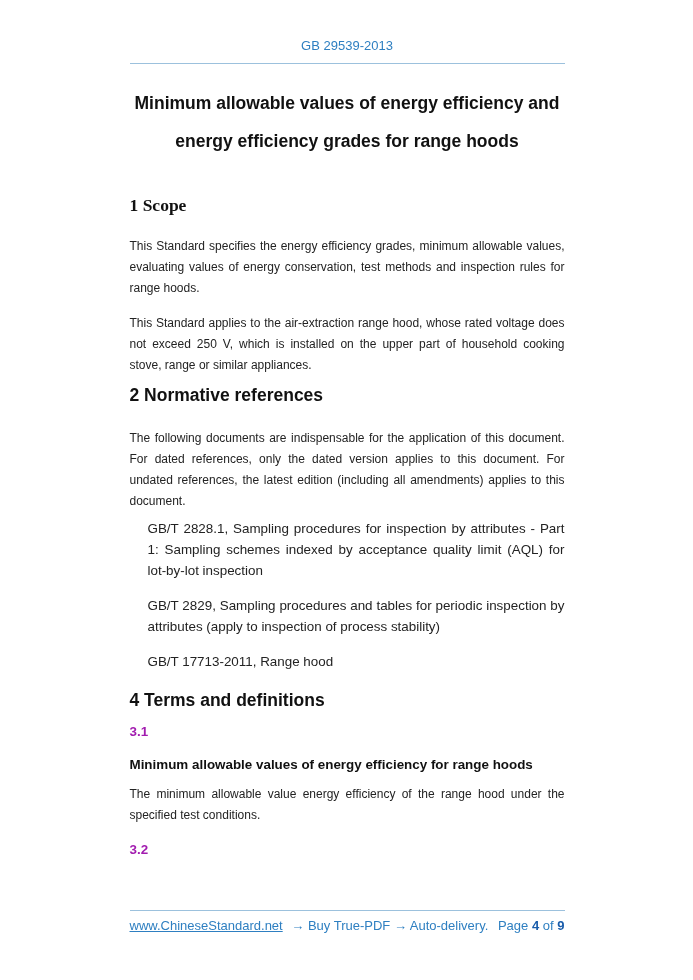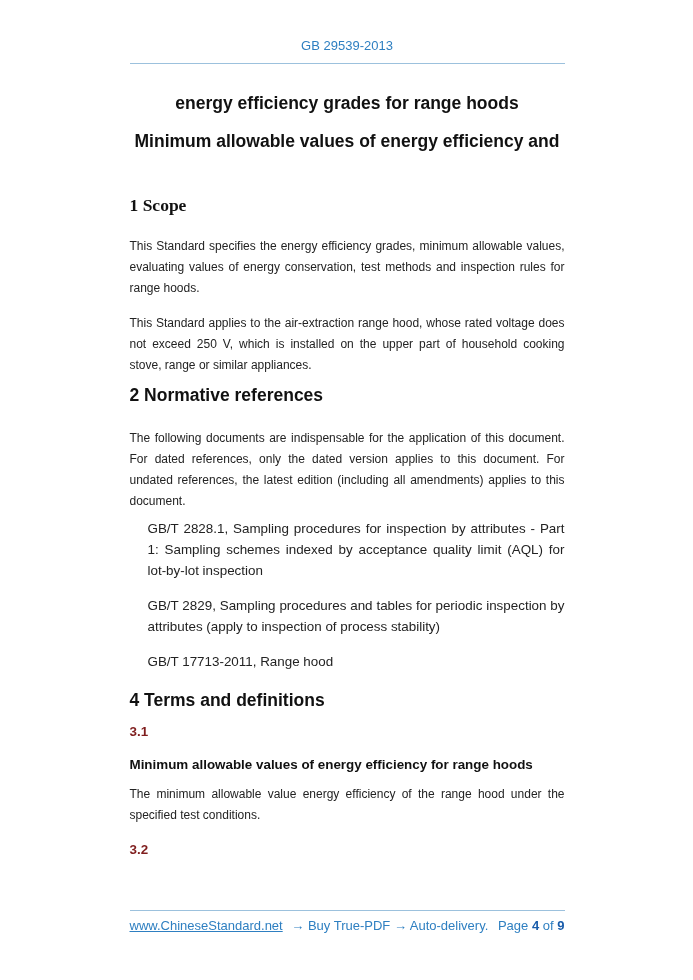--- a/index.html
+++ b/index.html
@@ -62,21 +62,21 @@
     font-size: 13.4px;
     line-height: 21px;
     text-align: justify;
   }
   p.ref + p.ref { margin-top: 14px; }
   .term-number {
     margin-top: 10px;
     font-size: 13.4px;
     font-weight: bold;
     line-height: 21px;
-    color: #7f1d1d;
+    color: #a21caf;
   }
   .term-number.last { margin-top: 13px; }
   .term-title {
     margin-top: 12px;
     font-size: 13.4px;
     font-weight: bold;
     line-height: 21px;
     color: #111;
   }
   .term-def { margin-top: 9px; }
@@ -113,22 +113,22 @@
 </style>
 </head>
 <body>
 
 <div class="page">
 
   <div class="doc-num">GB 29539-2013</div>
   <hr class="header-rule">
 
   <div class="title">
+    <div>Minimum allowable values of energy efficiency and</div>
     <div>energy efficiency grades for range hoods</div>
-    <div>Minimum allowable values of energy efficiency and</div>
   </div>
 
   <h2 class="section-heading h-scope">1 Scope</h2>
   <p class="body m20">This Standard specifies the energy efficiency grades, minimum allowable values, evaluating values of energy conservation, test methods and inspection rules for range hoods.</p>
   <p class="body m14">This Standard applies to the air-extraction range hood, whose rated voltage does not exceed 250 V, which is installed on the upper part of household cooking stove, range or similar appliances.</p>
 
   <h2 class="section-heading h-norm">2 Normative references</h2>
   <p class="body m22">The following documents are indispensable for the application of this document. For dated references, only the dated version applies to this document. For undated references, the latest edition (including all amendments) applies to this document.</p>
   <p class="ref">GB/T 2828.1, Sampling procedures for inspection by attributes - Part 1: Sampling schemes indexed by acceptance quality limit (AQL) for lot-by-lot inspection</p>
   <p class="ref">GB/T 2829, Sampling procedures and tables for periodic inspection by attributes (apply to inspection of process stability)</p>

